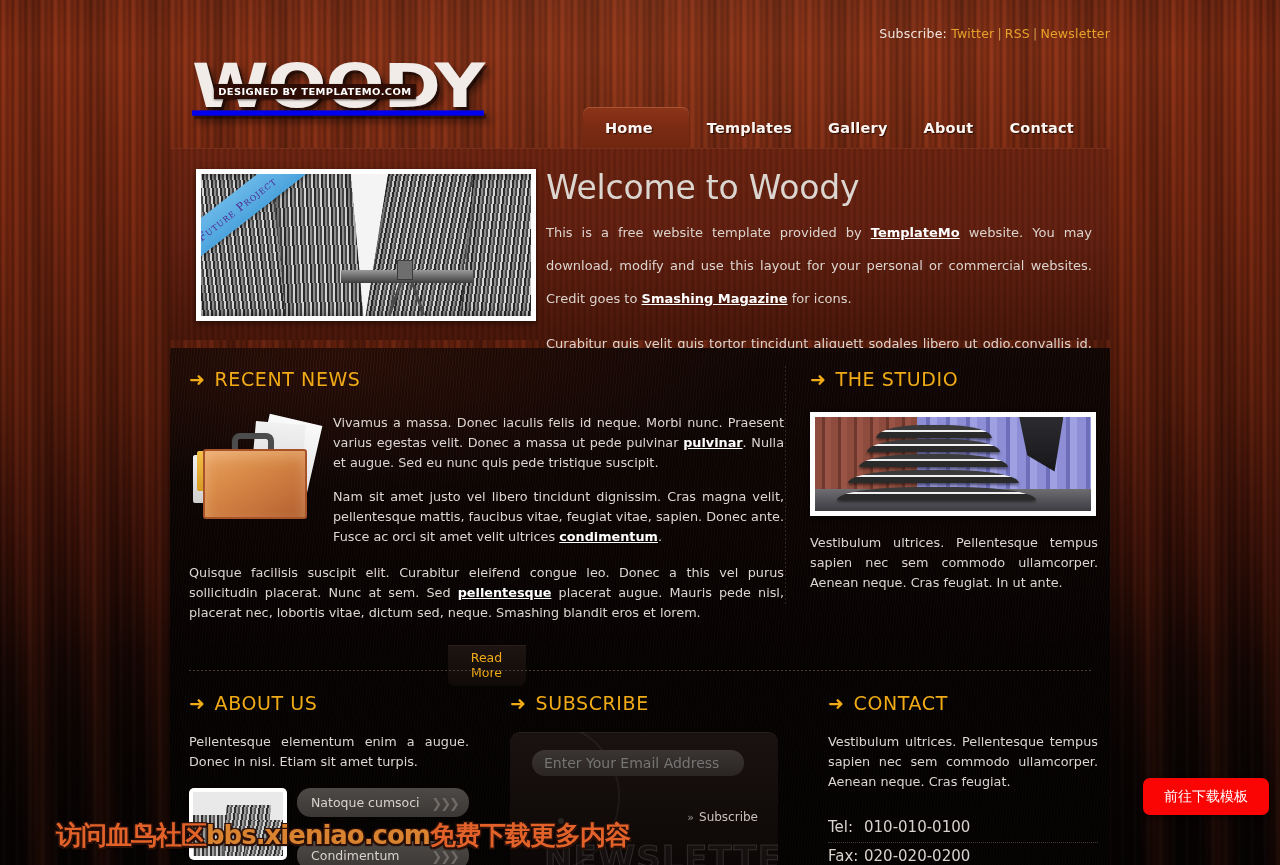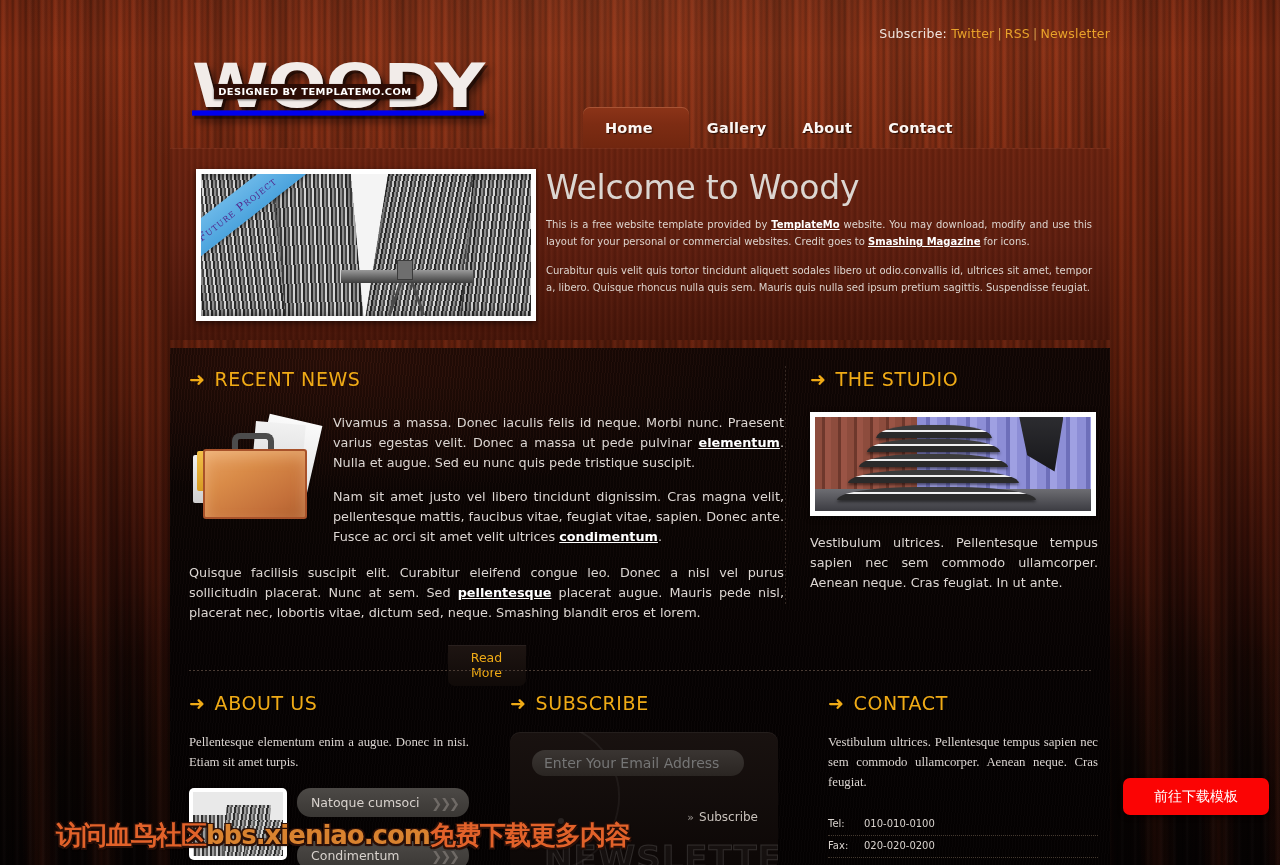--- a/index.html
+++ b/index.html
@@ -182,22 +182,22 @@
     width: 546px;
   }
   .banner-title {
     font-size: 33px;
     color: #dcd6d1;
     font-weight: normal;
     letter-spacing: -0.2px;
     margin-bottom: 9px;
   }
   .banner-p {
-    font-size: 10px;
-    line-height: 17px;
+    font-size: 13px;
+    line-height: 33px;
     color: #ddd4ce;
     text-align: justify;
     margin-bottom: 12px;
   }
   .banner-p a { color: #fff; text-decoration: underline; font-weight: bold; }
 
   
   .content {
     position: absolute;
     left: 170px; top: 348px;
@@ -337,21 +337,21 @@
     width: 902px; height: 1px;
     background-image: linear-gradient(90deg, #4a3c34 50%, transparent 0);
     background-size: 4px 1px;
   }
 
   
   .fcol { position: absolute; top: 344px; }
   .fcol.about { left: 19px; width: 280px; }
   .fcol.subscribe { left: 340px; width: 272px; }
   .fcol.contact { left: 658px; width: 270px; }
-  .fcol .p-body { margin-top: 18px; font-family: Liberation Serif, serif; }
+  .fcol .p-body { margin-top: 18px; }
 
   .about-row { display: flex; margin-top: 16px; }
   .about-thumb-frame {
     width: 98px; height: 72px; background: #fff; padding: 4px; flex: 0 0 98px;
     border-radius: 5px;
     box-shadow: 0 2px 4px rgba(0,0,0,.55);
   }
   .about-thumb {
     width: 100%; height: 100%; overflow: hidden; position: relative;
     background: #e9e9e9;
@@ -424,21 +424,21 @@
     font-size: 34px; font-weight: bold;
     color: rgba(255,255,255,0.035);
     letter-spacing: 1px;
     -webkit-text-stroke: 1px rgba(255,255,255,0.13);
   }
 
   
   .ctc-list { margin-top: 22px; }
   .ctc-row {
     display: flex;
-    font-size: 10px; color: #d9d3ce;
+    font-size: 15px; color: #d9d3ce;
     padding: 4px 0 6px 0;
     border-bottom: 1px dotted #44392f;
   }
   .ctc-row .k { width: 36px; }
 
   
   .watermark {
     position: absolute;
     left: 56px; top: 818px;
     font-size: 26px;
@@ -452,21 +452,21 @@
       0 2px 2px rgba(0,0,0,.6);
     letter-spacing: -1px;
     z-index: 80;
   }
   .wm-url { color: #d9822f; }
 
   
   .dl-btn {
     position: absolute;
     right: 11px; top: 778px;
-    width: 146px; height: 37px;
+    width: 126px; height: 37px;
     background: #fb0404;
     border-radius: 7px;
     color: #fff;
     font-size: 14px;
     display: flex; align-items: center; justify-content: center;
     text-decoration: none;
     z-index: 90;
     box-shadow: 0 2px 5px rgba(0,0,0,.5);
   }
 </style>
@@ -481,20 +481,21 @@
     <a href="#">Twitter</a><span class="sep">|</span><a href="#">RSS</a><span class="sep">|</span><a href="#">Newsletter</a>
   </div>
 
   <a class="logo" href="#">
     <div class="logo-word">WOODY</div>
     <div class="logo-sub">DESIGNED BY TEMPLATEMO.COM</div>
   </a>
 
   <div class="nav">
     <a class="nav-item active" href="#">Home</a>
+    <a class="nav-item" href="#">Templates</a>
     <a class="nav-item" href="#">Gallery</a>
     <a class="nav-item" href="#">About</a>
     <a class="nav-item" href="#">Contact</a>
   </div>
 
   <div class="banner"></div>
 
   <div class="banner-img-frame">
     <div class="banner-img">
       <div class="tower l1"></div>
@@ -523,26 +524,26 @@
       <div class="news-body">
         <div class="briefcase">
           <div class="bc-papers"></div>
           <div class="bc-papers2"></div>
           <div class="bc-tabs"></div>
           <div class="bc-tab-y"></div>
           <div class="bc-handle"></div>
           <div class="bc-body"></div>
         </div>
         <div class="news-text">
-          <p class="p-body"><span>Vivamus a massa. Donec iaculis felis id neque. Morbi nunc. Praesent varius egestas velit. Donec a massa ut pede pulvinar </span><a href="#">elementum</a><span>. Nulla et augue. Sed eu nunc quis pede tristique suscipit.</span></p>
+          <p class="p-body"><span>Vivamus a massa. Donec iaculis felis id neque. Morbi nunc. Praesent varius egestas velit. Donec a massa ut pede pulvinar </span><a href="#">pulvinar</a><span>. Nulla et augue. Sed eu nunc quis pede tristique suscipit.</span></p>
           <p class="p-body"><span>Nam sit amet justo vel libero tincidunt dignissim. Cras magna velit, pellentesque mattis, faucibus vitae, feugiat vitae, sapien. Donec ante. Fusce ac orci sit amet velit ultrices </span><a href="#">condimentum</a><span>.</span></p>
         </div>
       </div>
       <div class="news-foot">
-        <p class="p-body"><span>Quisque facilisis suscipit elit. Curabitur eleifend congue leo. Donec a nisl vel purus sollicitudin placerat. Nunc at sem. Sed </span><a href="#">pellentesque</a><span> placerat augue. Mauris pede nisl, placerat nec, lobortis vitae, dictum sed, neque. Smashing blandit eros et lorem.</span></p>
+        <p class="p-body"><span>Quisque facilisis suscipit elit. Curabitur eleifend congue leo. Donec a this vel purus sollicitudin placerat. Nunc at sem. Sed </span><a href="#">pellentesque</a><span> placerat augue. Mauris pede nisl, placerat nec, lobortis vitae, dictum sed, neque. Smashing blandit eros et lorem.</span></p>
         <a class="read-more" href="#">Read More</a>
       </div>
     </div>
 
     <div class="vdiv"></div>
 
     <div class="studio">
       <div class="sec-head">
         <span class="sec-arrow">➜</span>
         <span>THE STUDIO</span>

